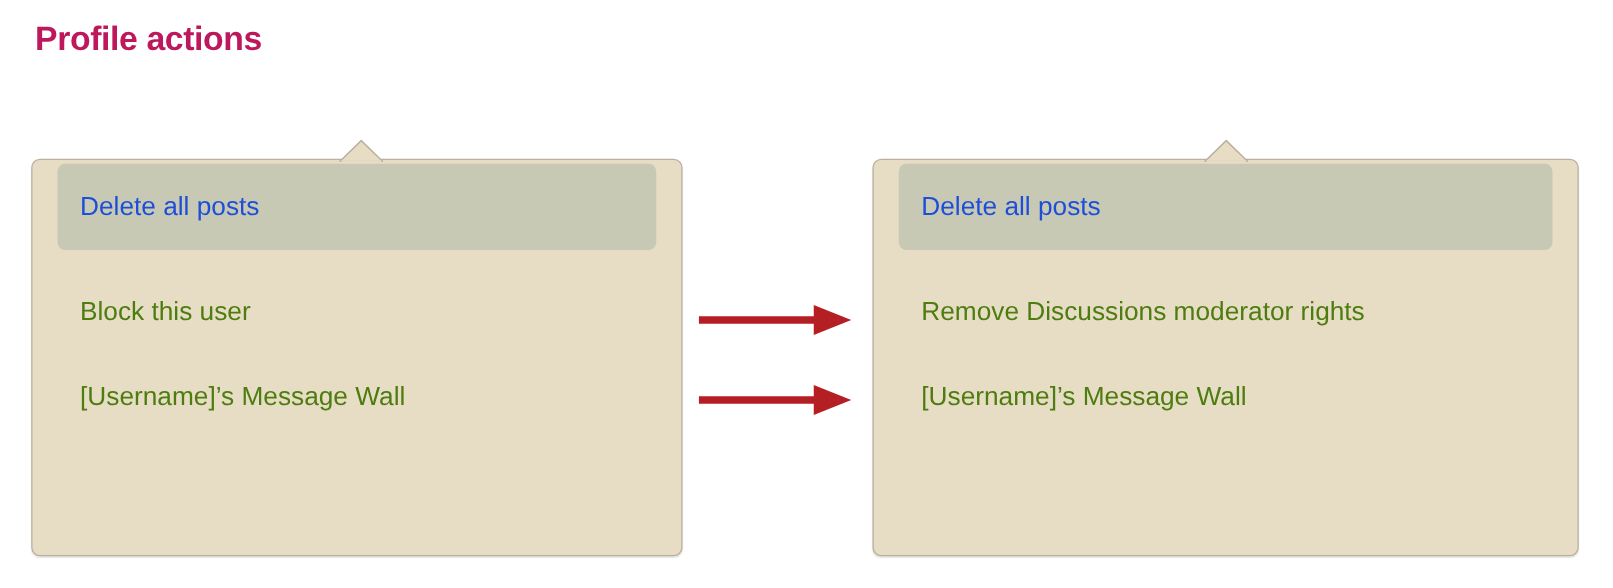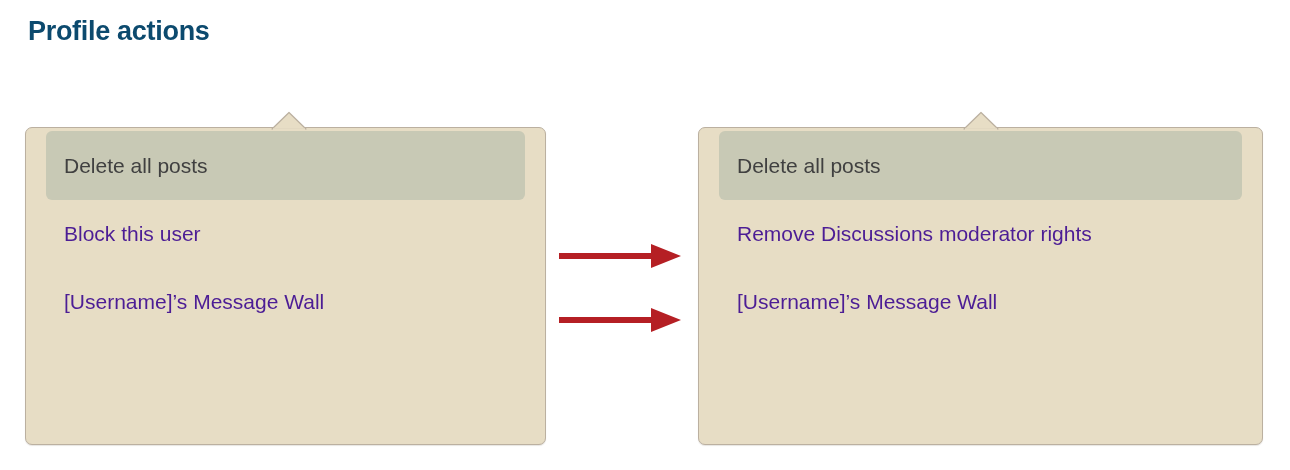--- a/index.html
+++ b/index.html
@@ -17,21 +17,21 @@
   }
 
   
   #page-title {
     position: absolute;
     left: 28px;
     top: 16px;
     font-size: 27px;
     font-weight: bold;
     letter-spacing: -0.3px;
-    color: #0c4a6e;
+    color: #be185d;
     white-space: nowrap;
   }
 
   
   .dropdown {
     position: absolute;
     top: 127px;
     height: 318px;
     background: #e7ddc5;
     border: 1px solid #bbb0a0;
@@ -59,34 +59,33 @@
     position: absolute;
     left: 0; right: 0; top: 0;
     padding: 19px 20px 0 20px;
     box-sizing: border-box;
   }
   .menu-item {
     height: 36px;
     line-height: 36px;
     padding: 0 0 0 18px;
     font-size: 21px;
-    color: #4c1d95;
+    color: #4d7c0f;
     white-space: nowrap;
     border-radius: 6px;
     box-sizing: border-box;
     margin-bottom: 32px;
   }
   .menu-item:last-child { margin-bottom: 16px; }
   .menu-item.highlighted {
     background: #c8c9b5;
-    color: #404040;
+    color: #1d4ed8;
     height: 69px;
     line-height: 69px;
     margin-top: -16px;
-    margin-bottom: 16px;
   }
 
   
   .arrow {
     position: absolute;
     height: 26px;
   }
   #arrow-top    { left: 559px; top: 243px; width: 123px; }
   #arrow-bottom { left: 559px; top: 307px; width: 123px; }
   .arrow svg { display: block; }

